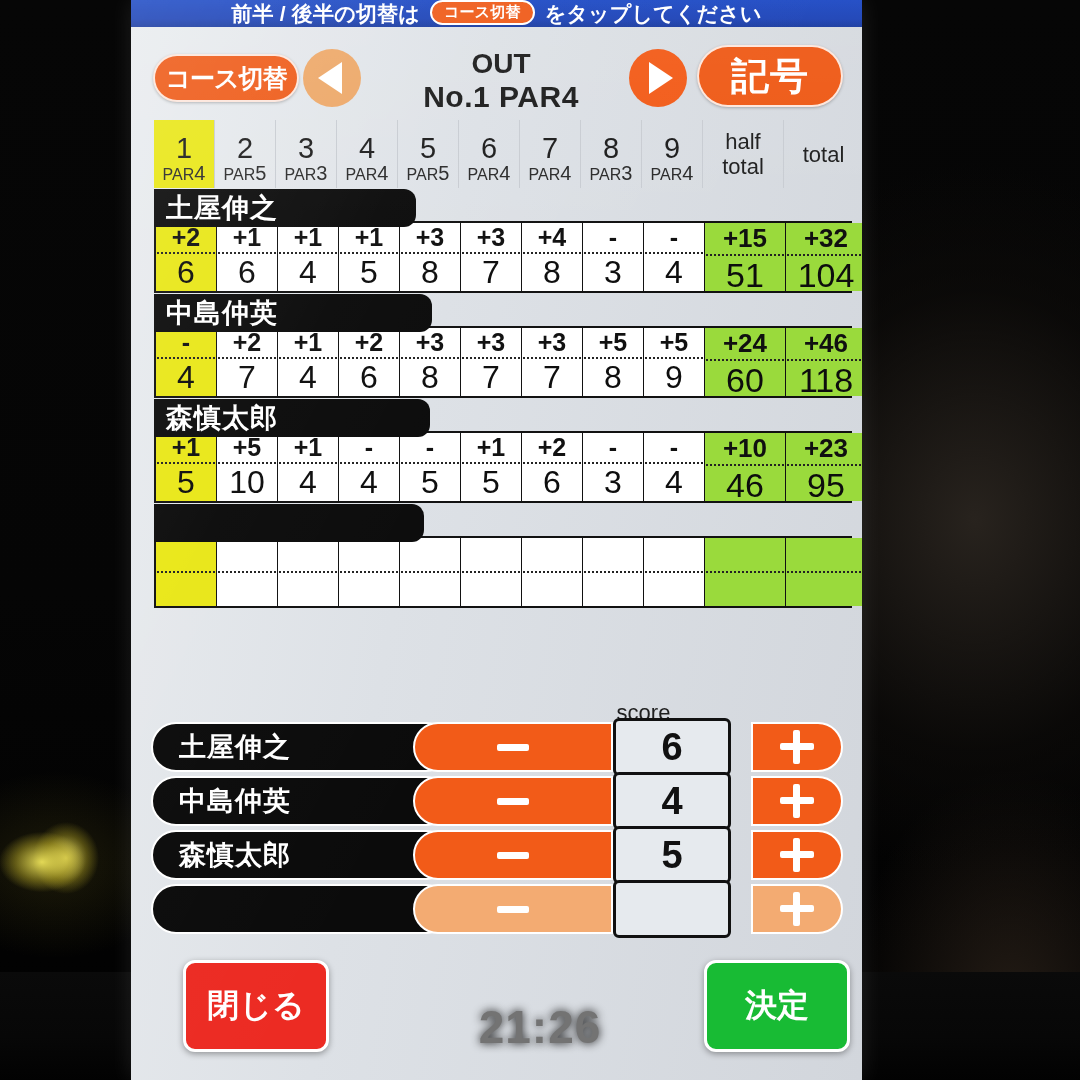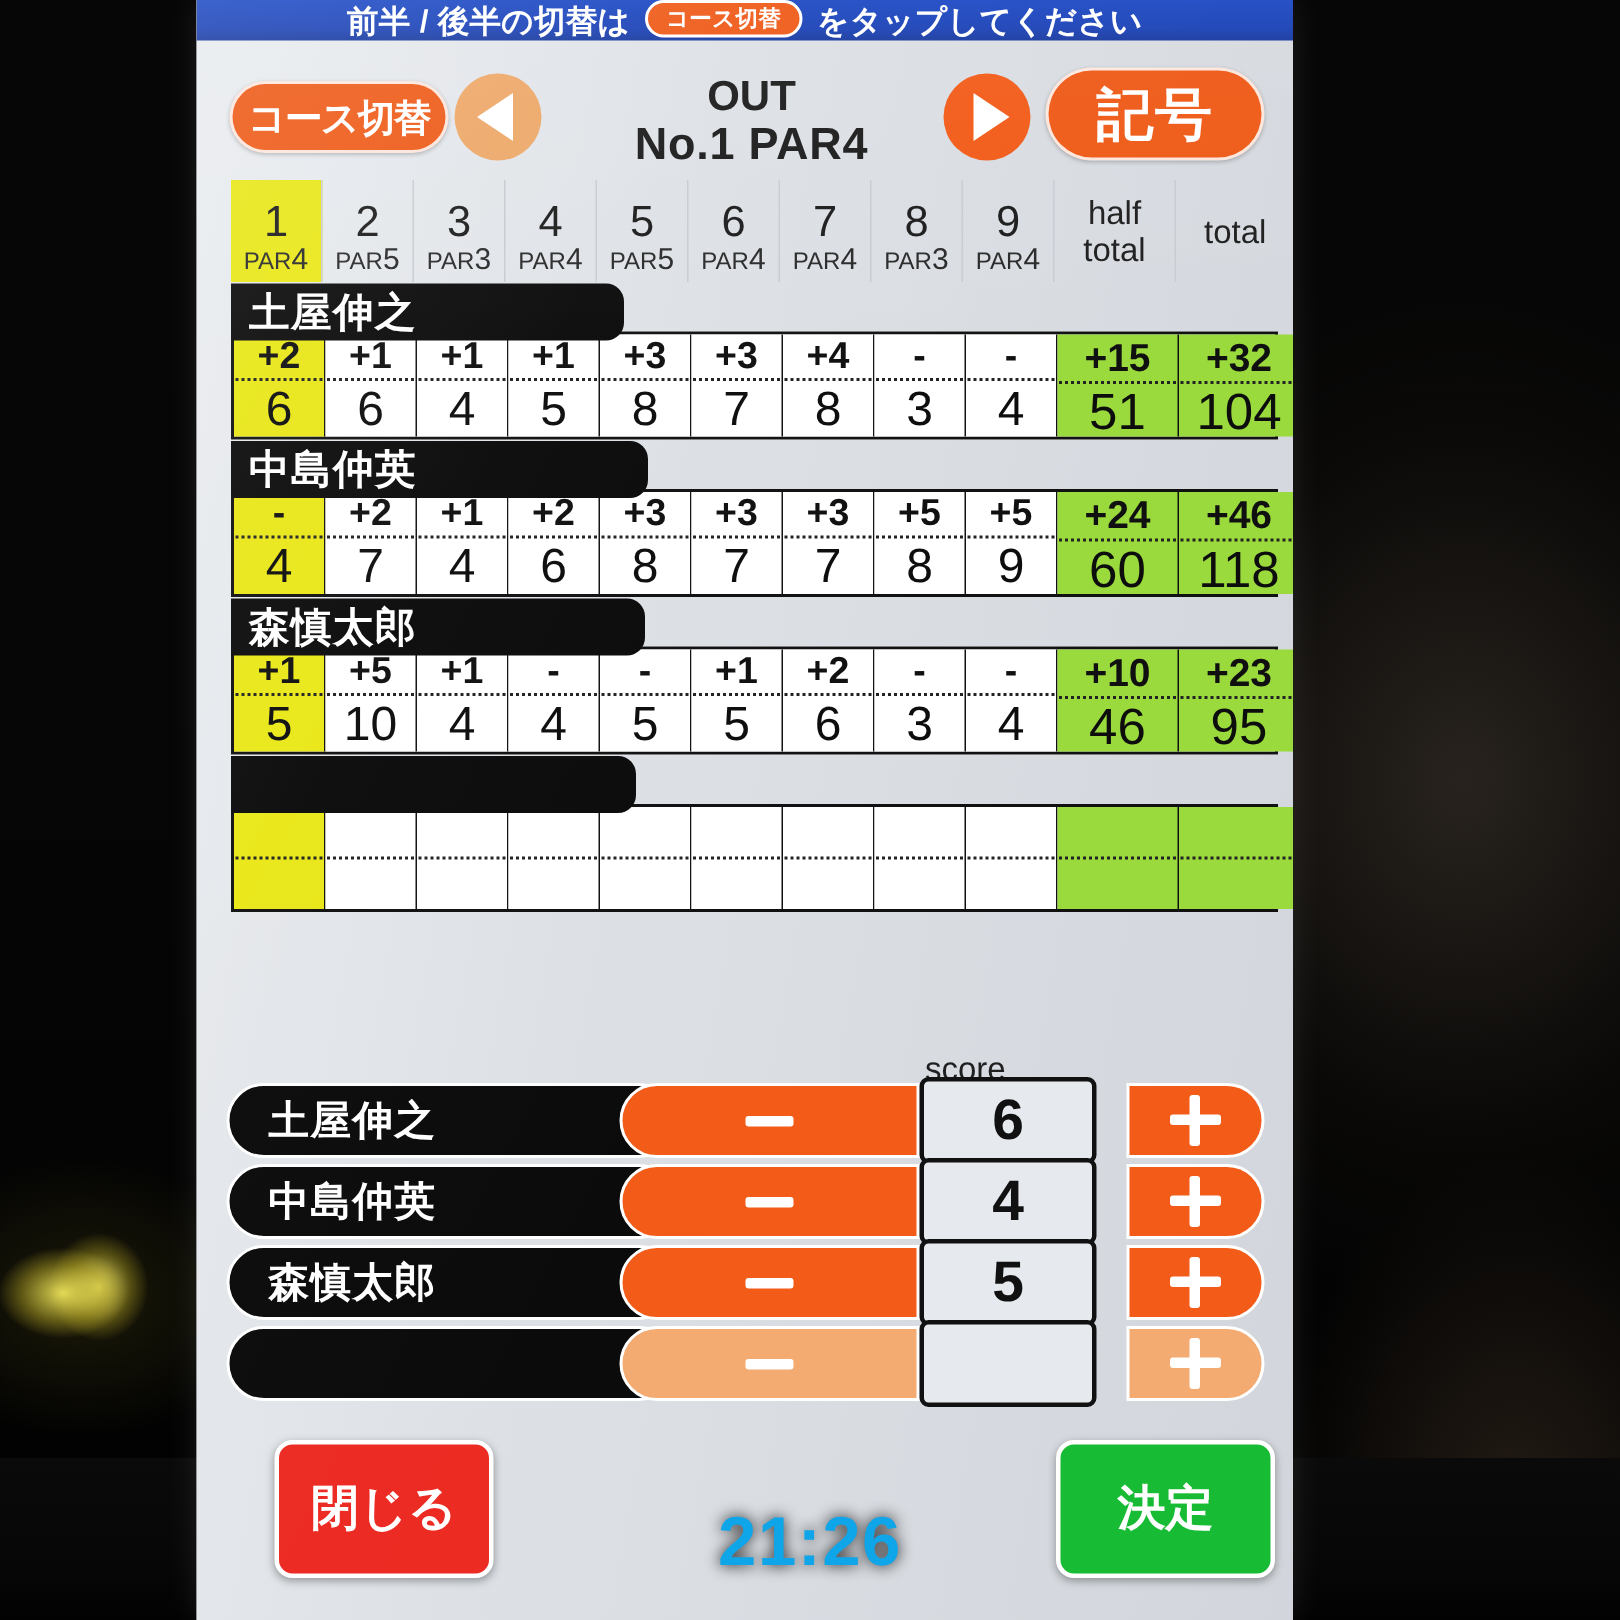--- a/index.html
+++ b/index.html
@@ -231,21 +231,21 @@
     background: #18bb34; border: 3px solid #fff; border-radius: 12px;
     color:#fff; font-size: 32px; font-weight: 700;
     display:flex; align-items:center; justify-content:center;
     box-shadow: 0 2px 6px rgba(0,0,0,0.35);
   }
 
   
   #clock{
     position:absolute; left:0; top: 996px; width: 1080px; height: 62px;
     display:flex; align-items:center; justify-content:center;
-    color:#0ea5e9; font-size: 46px; font-weight: 700;
+    color:#737373; font-size: 46px; font-weight: 700;
     letter-spacing: 1px;
     text-shadow: 0 0 10px rgba(0,0,0,0.9);
     z-index: 70;
   }
 </style>
 </head>
 <body>
 
 <div id="photo-bg"></div>
 

